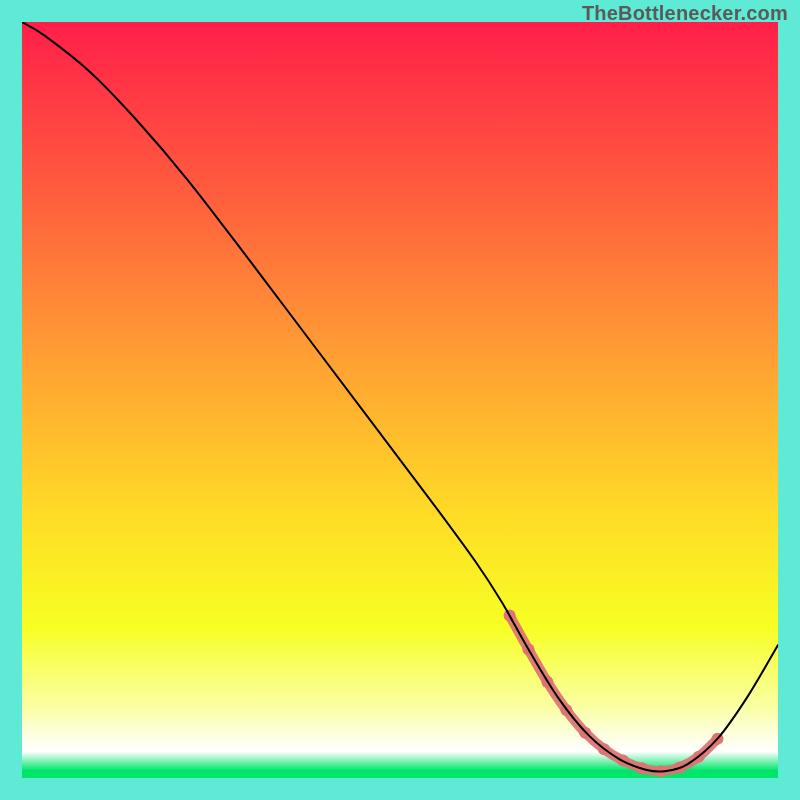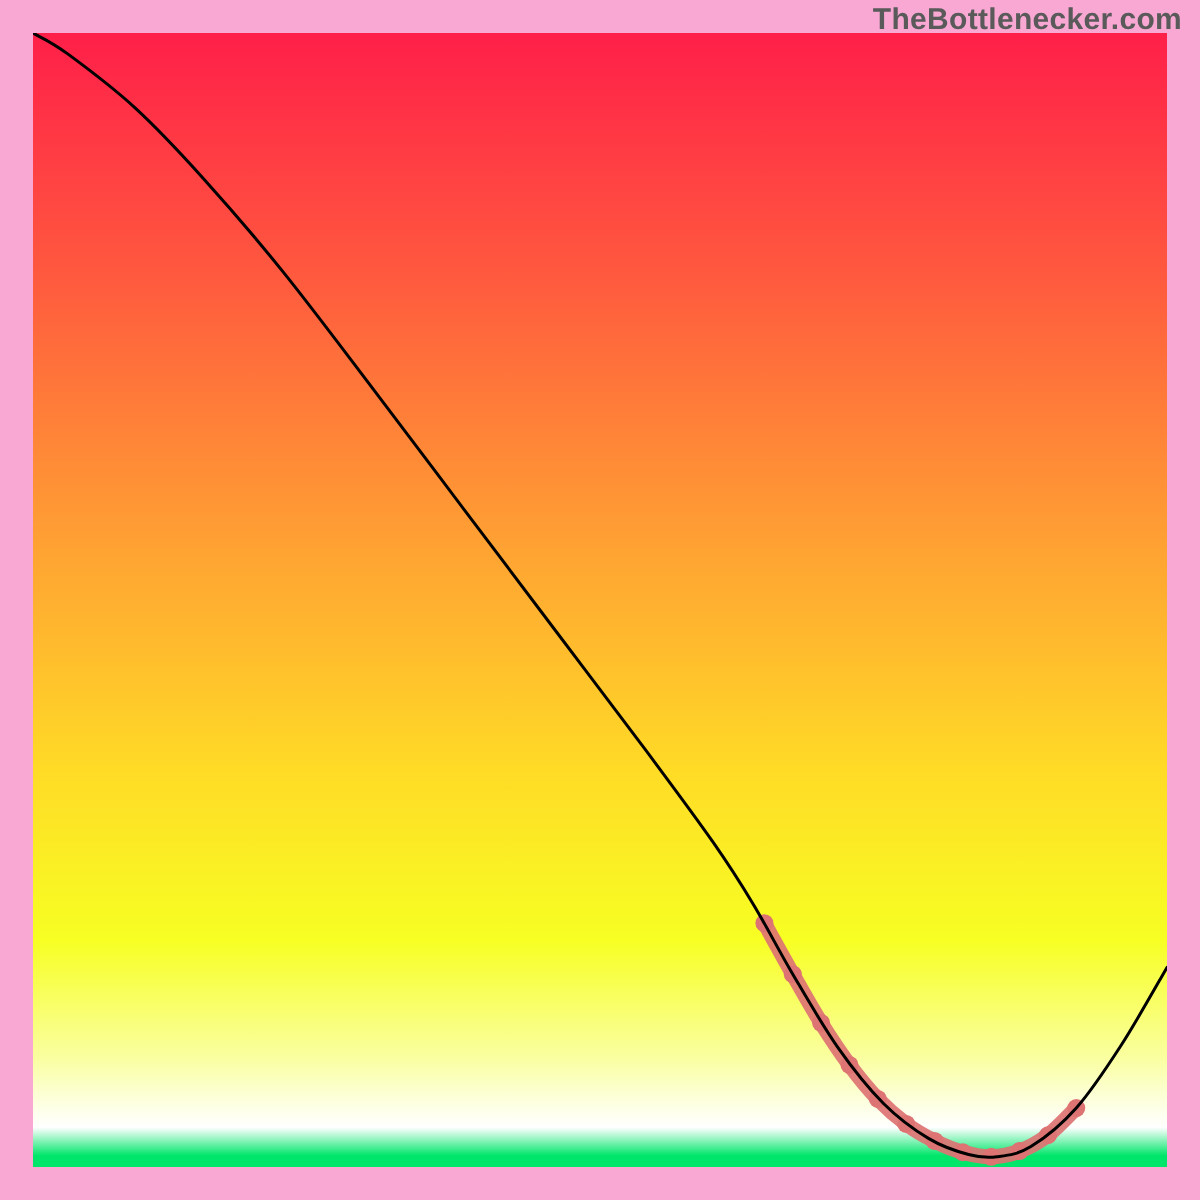--- a/index.html
+++ b/index.html
@@ -10,21 +10,21 @@
     background: #000000;
     overflow: hidden;
     font-family: Arial, Helvetica, sans-serif;
   }
   .frame {
     position: absolute;
     left: 0;
     top: 0;
     width: 800px;
     height: 800px;
-    background: #f9a8d4;
+    background: #5eead4;
   }
   .watermark {
     position: absolute;
     top: 2px;
     right: 12px;
     font-size: 20px;
     font-weight: bold;
     color: #5a5a5a;
     letter-spacing: 0.2px;
   }

